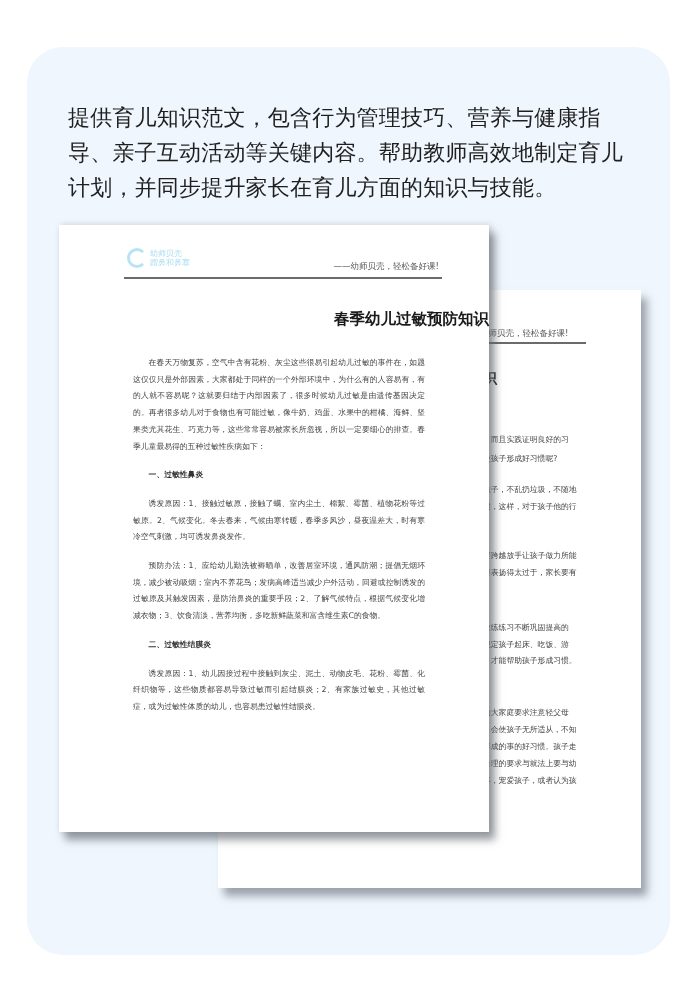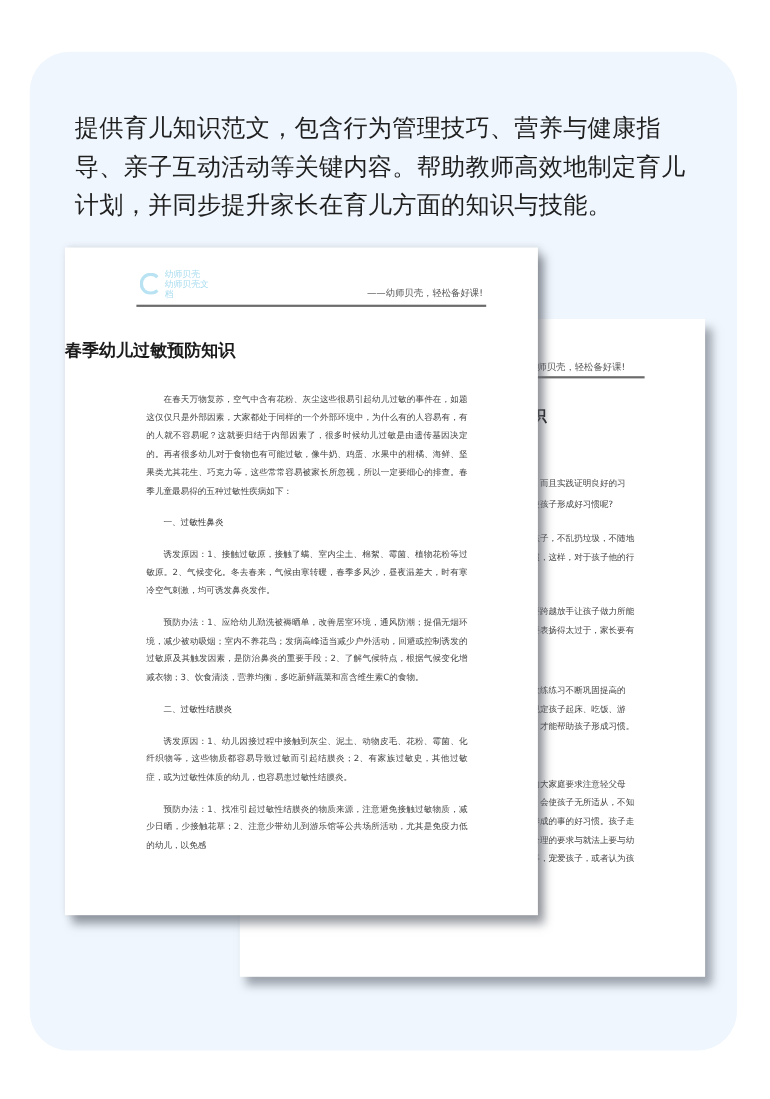--- a/index.html
+++ b/index.html
@@ -12,24 +12,24 @@
   .page { position:absolute; background:#ffffff; box-shadow:6px 8px 8px rgba(90,95,105,0.55); }
   .page.back { left:218px; top:290px; width:423px; height:598px; }
   .page.front { left:59px; top:225px; width:430px; height:607px; box-shadow:6px 8px 8px rgba(90,95,105,0.6), 2px 0 6px rgba(120,120,120,0.3); }
   .logo { position:absolute; left:68px; top:19px; width:70px; height:28px; display:flex; align-items:center; gap:3px; }
   .logo-mark { width:20px; height:20px; border-radius:50%; border:3px solid #b9e3f3; box-sizing:border-box; border-right-color:transparent; }
   .logo-text { font-size:8px; line-height:9px; color:#a9dcef; }
   .slogan { position:absolute; font-size:8.5px; color:#555;text-align:center; }
   .front .slogan { right:50px; top:36px; }
   .rule { position:absolute; height:1.5px; background:#6b6b6b; }
   .front .rule { left:65px; right:47px; top:52px; }
-  .doc-title { position:absolute; left:0; right:0; top:84px; text-align:left; font-size:15.5px; color:#1a1a1a; font-weight:bold; }
+  .doc-title { position:absolute; left:0; right:0; top:84px; text-align:right; font-size:15.5px; color:#1a1a1a; font-weight:bold; }
   .body { position:absolute; left:62px; right:52px; top:118px; font-size:7.8px; line-height:16.7px; color:#444; }
   .body p { margin:12px; text-indent:2em; text-align:justify; }
-  .body p.h { font-weight:normal; color:#333; }
+  .body p.h { font-weight:bold; color:#333; }
   .back .slogan { left:260px; top:36px; }
   .back .rule { left:260px; right:55px; top:50px; }
   .back .frag-title { position:absolute; left:265px; top:80px; font-size:14px; color:#222; font-weight:bold; }
   .back .frag { position:absolute; left:265px; width:110px; font-size:7.8px; color:#444; white-space:nowrap; overflow:hidden; }
 </style>
 </head>
 <body>
 
 <div class="card"></div>
 
@@ -53,28 +53,27 @@
   <div class="frag" style="top:451px;">养成的事的好习惯。孩子走</div>
   <div class="frag" style="top:468px;">合理的要求与就法上要与幼</div>
   <div class="frag" style="top:485px;">事，宠爱孩子，或者认为孩</div>
 </div>
 
 <div class="page front">
   <div class="logo">
     <div class="logo-mark"></div>
     <div class="logo-text">
       <div>幼师贝壳</div>
-      <div>幼师贝壳文档</div>
+      <div>蹭鼻和鼻塞</div>
     </div>
   </div>
   <div class="slogan">——幼师贝壳，轻松备好课!</div>
   <div class="rule"></div>
   <div class="doc-title">春季幼儿过敏预防知识</div>
   <div class="body">
     <p>在春天万物复苏，空气中含有花粉、灰尘这些很易引起幼儿过敏的事件在，如题这仅仅只是外部因素，大家都处于同样的一个外部环境中，为什么有的人容易有，有的人就不容易呢？这就要归结于内部因素了，很多时候幼儿过敏是由遗传基因决定的。再者很多幼儿对于食物也有可能过敏，像牛奶、鸡蛋、水果中的柑橘、海鲜、坚果类尤其花生、巧克力等，这些常常容易被家长所忽视，所以一定要细心的排查。春季儿童最易得的五种过敏性疾病如下：</p>
     <p class="h">一、过敏性鼻炎</p>
     <p>诱发原因：1、接触过敏原，接触了螨、室内尘土、棉絮、霉菌、植物花粉等过敏原。2、气候变化。冬去春来，气候由寒转暖，春季多风沙，昼夜温差大，时有寒冷空气刺激，均可诱发鼻炎发作。</p>
     <p>预防办法：1、应给幼儿勤洗被褥晒单，改善居室环境，通风防潮；提倡无烟环境，减少被动吸烟；室内不养花鸟；发病高峰适当减少户外活动，回避或控制诱发的过敏原及其触发因素，是防治鼻炎的重要手段；2、了解气候特点，根据气候变化增减衣物；3、饮食清淡，营养均衡，多吃新鲜蔬菜和富含维生素C的食物。</p>
     <p class="h">二、过敏性结膜炎</p>
     <p>诱发原因：1、幼儿因接过程中接触到灰尘、泥土、动物皮毛、花粉、霉菌、化纤织物等，这些物质都容易导致过敏而引起结膜炎；2、有家族过敏史，其他过敏症，或为过敏性体质的幼儿，也容易患过敏性结膜炎。</p>
-    <p>预防办法：1、找准引起过敏性结膜炎的物质来源，注意避免接触过敏物质，减少日晒，少接触花草；2、注意少带幼儿到游乐馆等公共场所活动，尤其是免疫力低的幼儿，以免感</p>
   </div>
 </div>
 
 </body></html>

